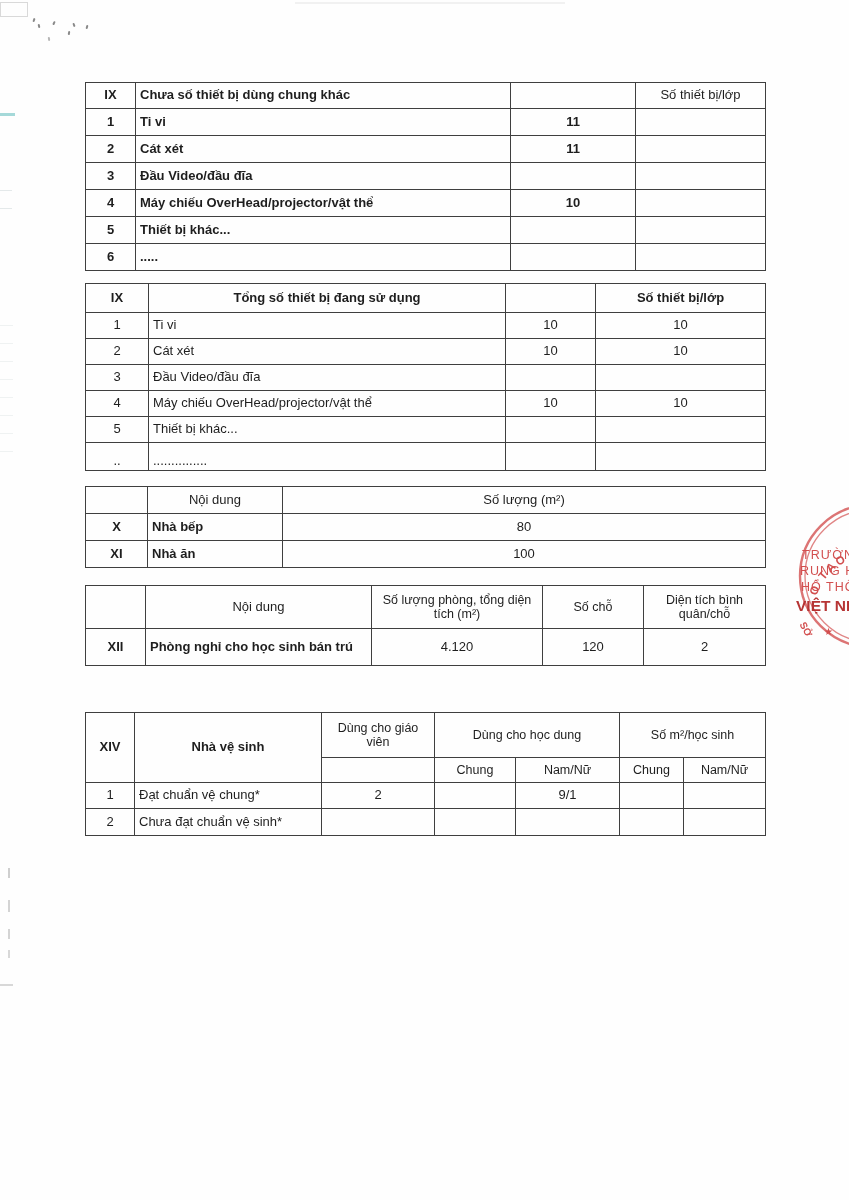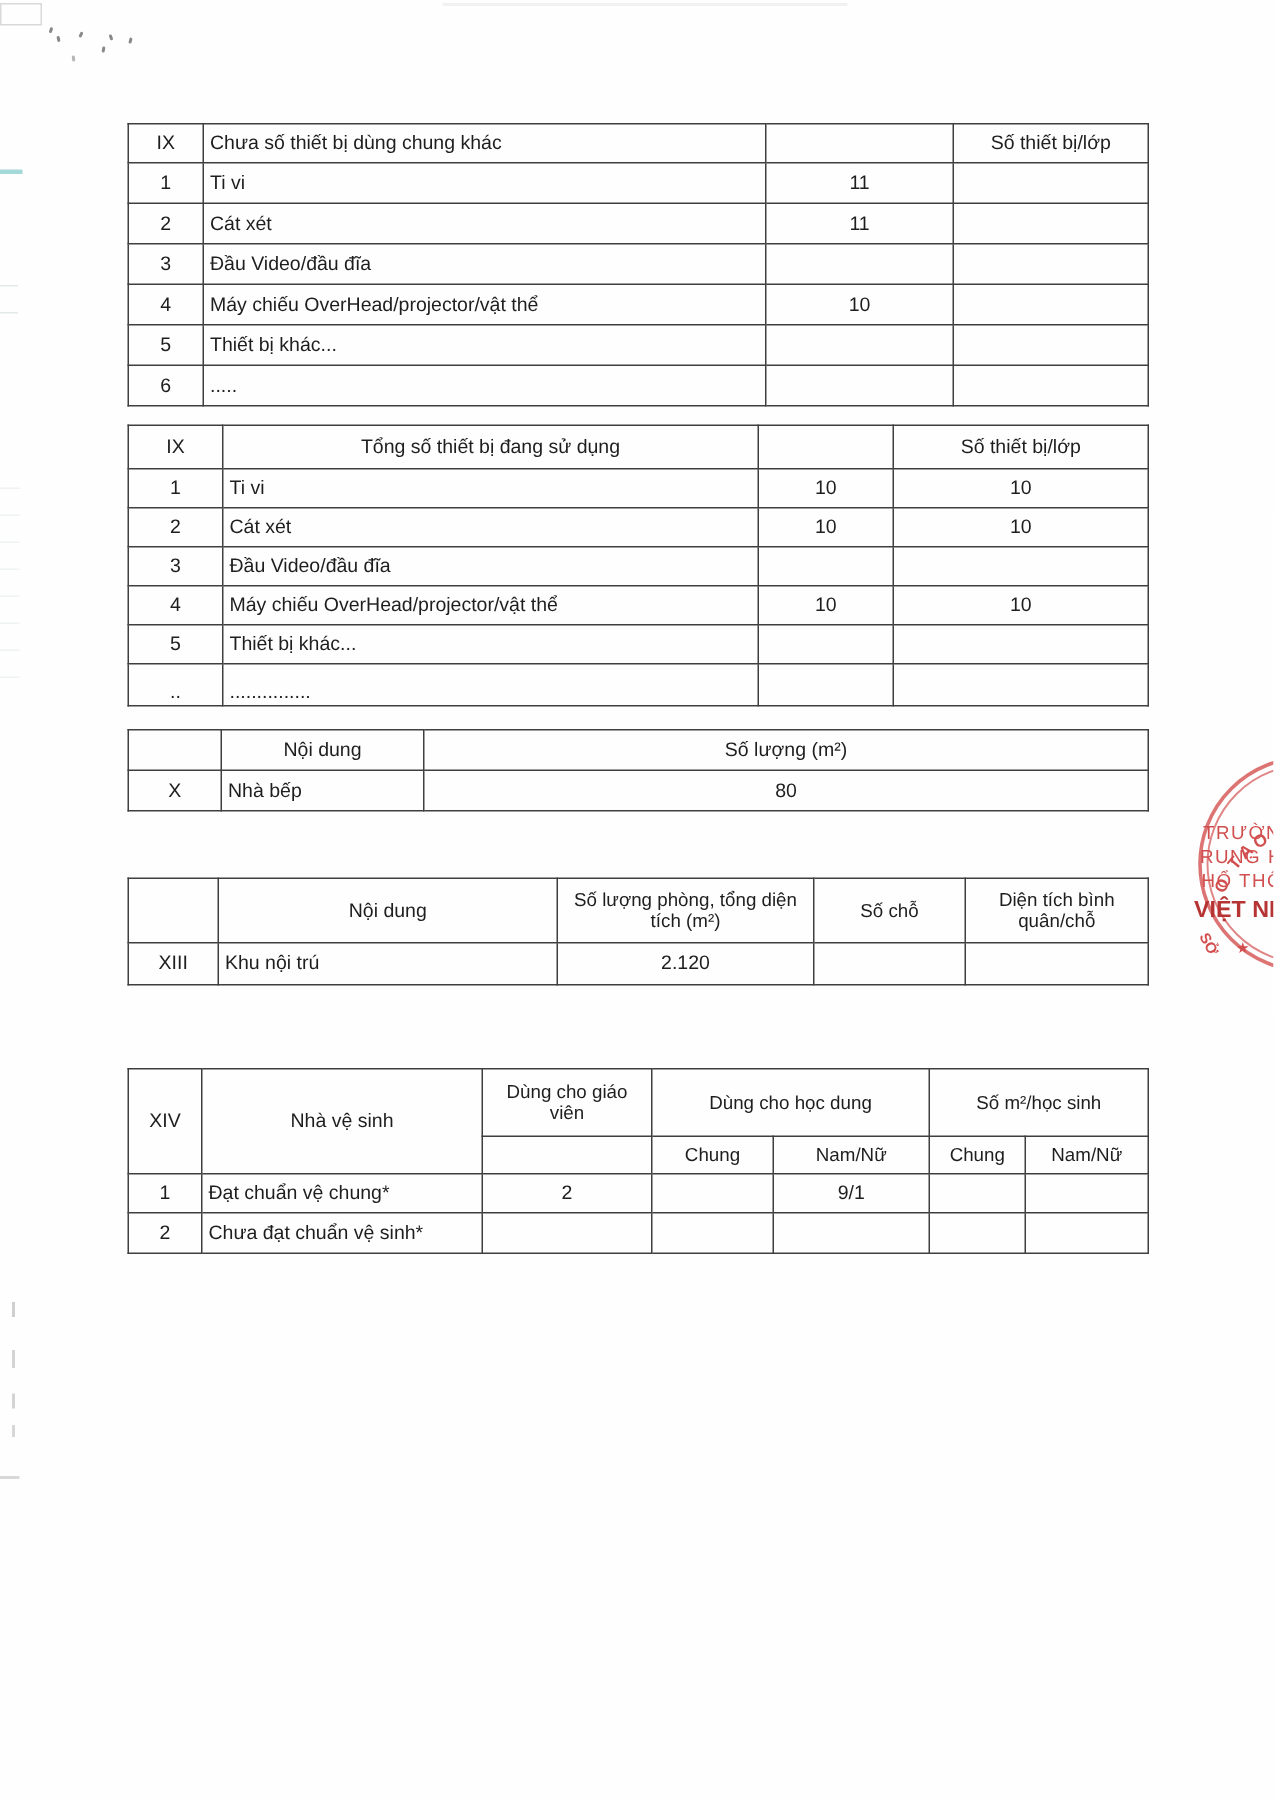--- a/index.html
+++ b/index.html
@@ -6,21 +6,21 @@
   .page{
     position:relative;width:849px;height:1200px;background:#fefefe;
     font-family:"Liberation Sans",sans-serif;color:#1e1e1e;overflow:hidden;
   }
   table{border-collapse:collapse;table-layout:fixed;position:absolute;left:85px;width:680px;}
   td{
     border:1.7px solid #3f3f3f;font-size:13px;padding:0 3px;
     text-align:center;vertical-align:middle;overflow:hidden;line-height:1.15;
   }
   .lbl{text-align:left;padding-left:4px;}
-  .b{font-weight:normal;}
+  .b{font-weight:bold;}
   .dots td{vertical-align:bottom;padding-bottom:1px;}
   .hdr2{font-size:12.5px;}
   
   .speck{position:absolute;width:1.6px;height:4px;background:#4a4a4a;opacity:.65;border-radius:1px;}
   .edge{position:absolute;background:#e4e9ea;}
   
   .stamp{position:absolute;left:786px;top:503px;}
   .stamp text{font-family:"Liberation Sans",sans-serif;}
 </style>
 </head>
@@ -170,45 +170,50 @@
         <tr style="height:27px">
       <td></td>
       <td>Nội dung</td>
       <td>Số lượng (m²)</td>
     </tr>
     <tr style="height:27px">
       <td class="b">X</td>
       <td class="b lbl">Nhà bếp</td>
       <td>80</td>
     </tr>
+    <tr style="height:27px">
+      <td class="b">XI</td>
+      <td class="b lbl">Nhà ăn</td>
+      <td>100</td>
+    </tr>
   </tbody>
     </table>
 
   <table style="top:585px">
     <colgroup>
         <col style="width:60px">
         <col style="width:226px">
         <col style="width:171px">
         <col style="width:101px">
         <col style="width:122px">
       </colgroup>
     <tbody>
         <tr style="height:43px">
       <td></td>
       <td>Nội dung</td>
       <td class="hdr2">Số lượng phòng, tổng diện tích (m²)</td>
       <td class="hdr2">Số chỗ</td>
       <td class="hdr2">Diện tích bình quân/chỗ</td>
     </tr>
-    <tr style="height:28px">
-      <td class="b">XIII</td>
-      <td class="b lbl">Khu nội trú</td>
-      <td>2.120</td>
-      <td></td>
-      <td></td>
+    <tr style="height:37px">
+      <td class="b">XII</td>
+      <td class="b lbl">Phòng nghỉ cho học sinh bán trú</td>
+      <td>4.120</td>
+      <td>120</td>
+      <td>2</td>
     </tr>
   </tbody>
     </table>
 
   <table style="top:712px">
     <colgroup>
         <col style="width:49px">
         <col style="width:187px">
         <col style="width:113px">
         <col style="width:81px">

